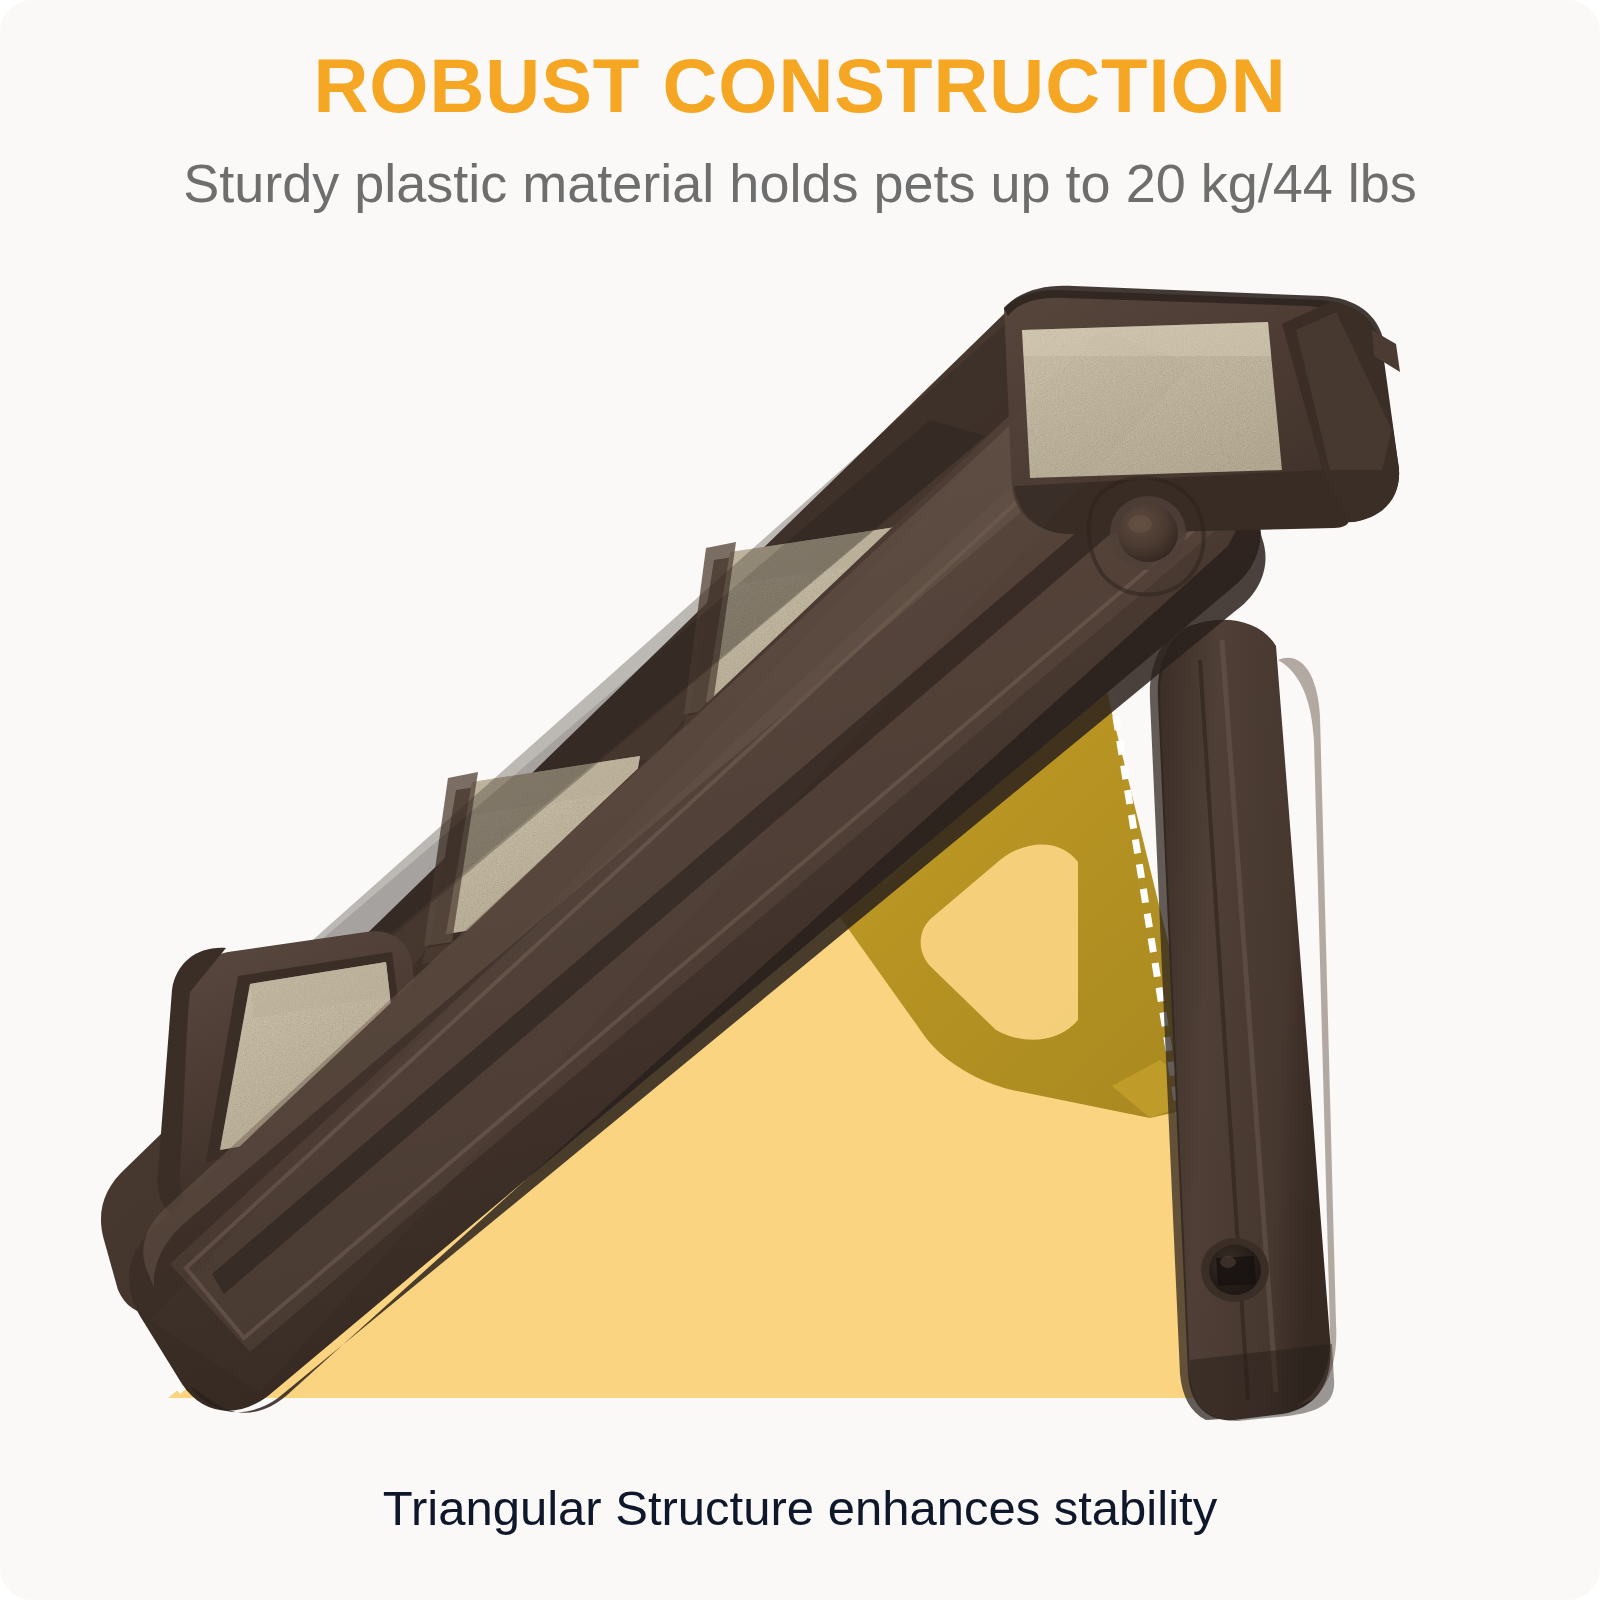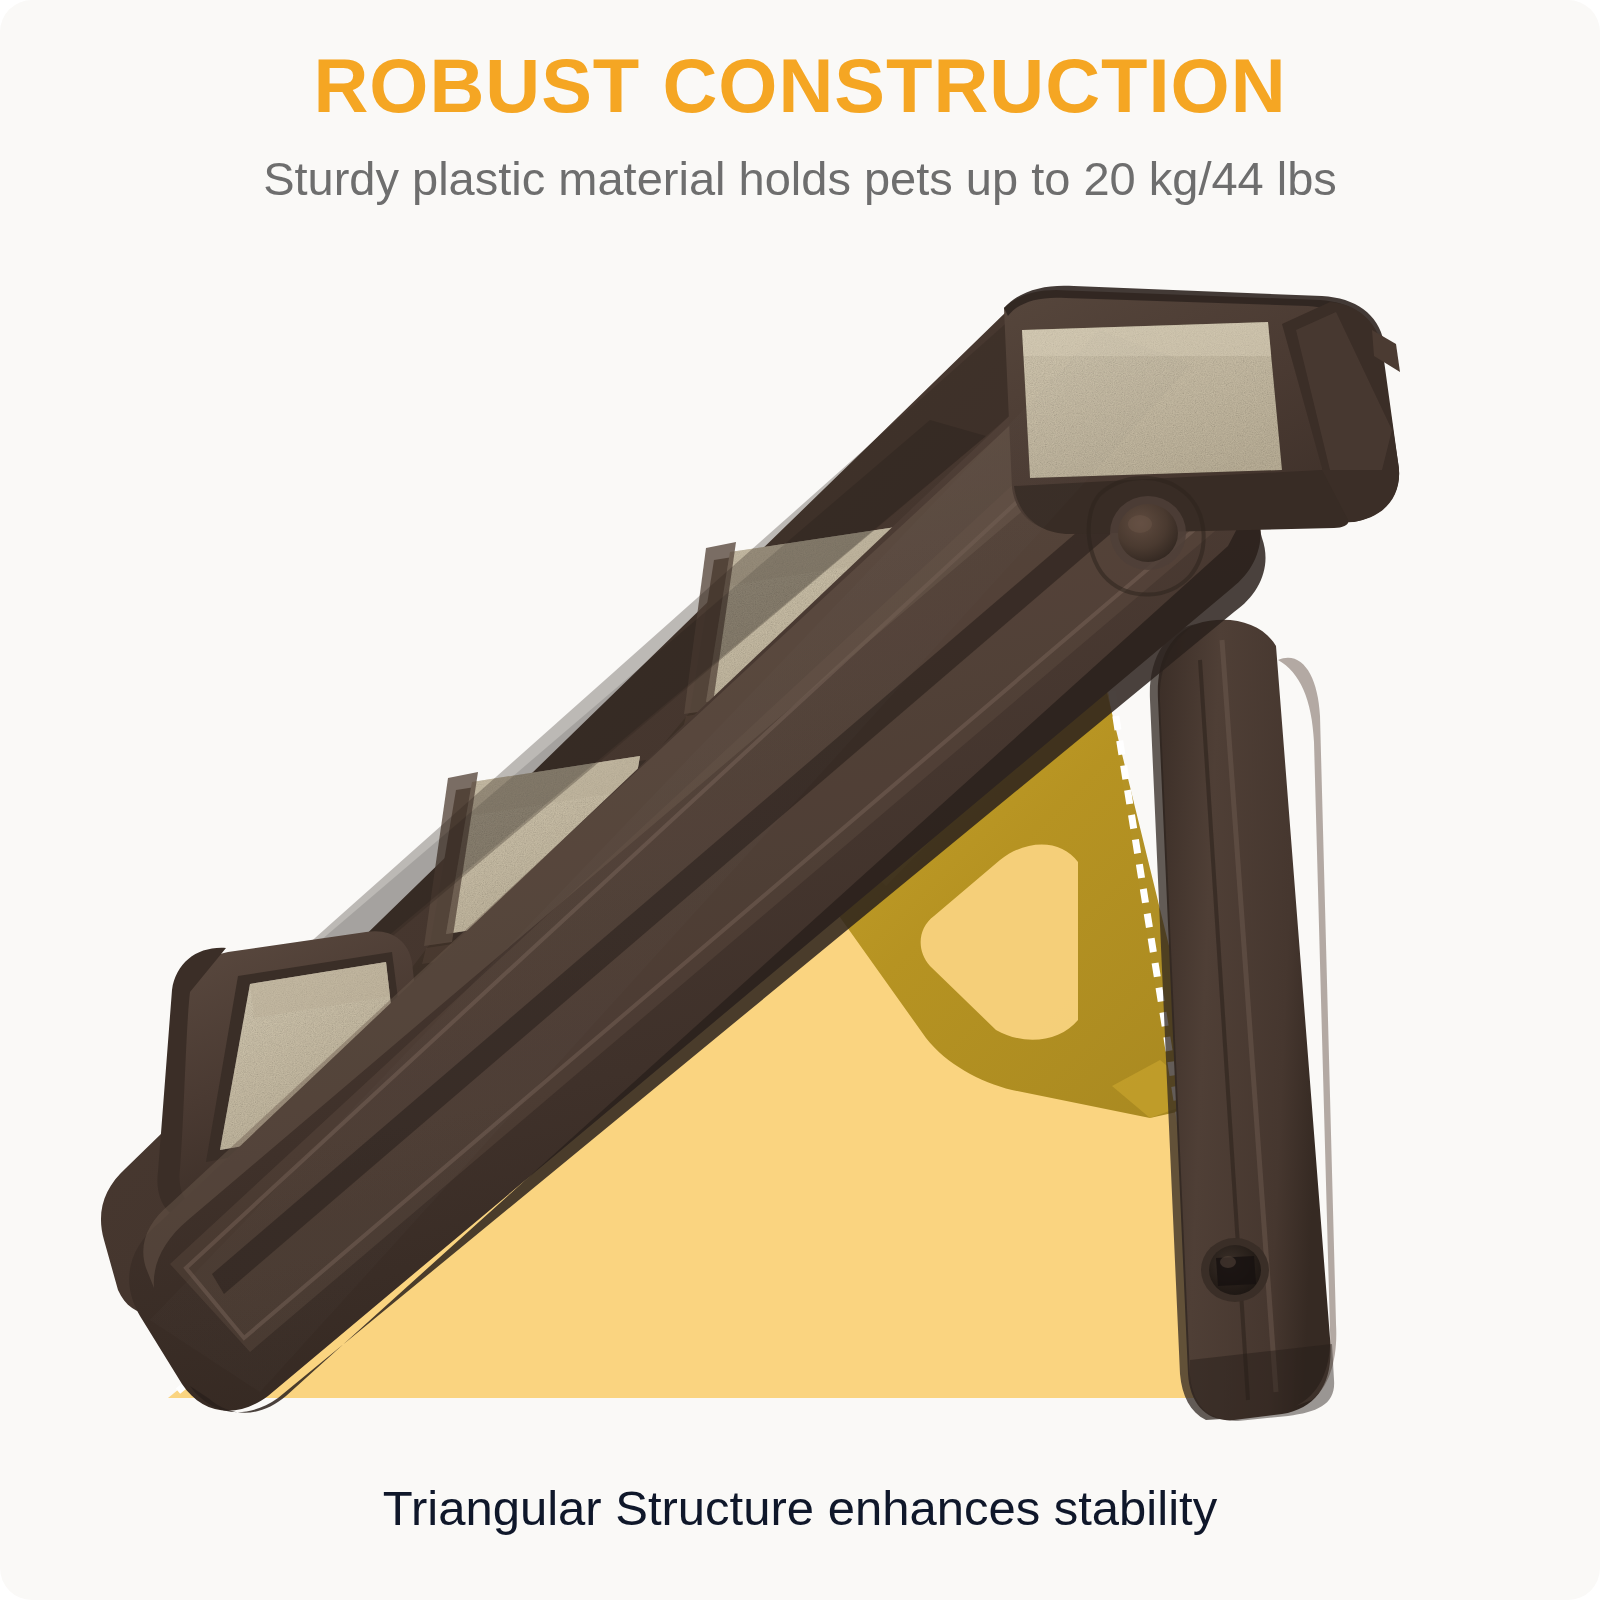--- a/index.html
+++ b/index.html
@@ -33,21 +33,21 @@
     white-space: nowrap;
   }
   #subhead {
     position: absolute;
     left: 0;
     top: 152px;
     width: 1600px;
     text-align: center;
     font-family: "Liberation Sans", sans-serif;
     font-weight: normal;
-    font-size: 47px;
+    font-size: 54px;
     color: #6e6e6e;
     line-height: 1.15;
     white-space: nowrap;
   }
   #caption {
     position: absolute;
     left: 0;
     top: 1480px;
     width: 1600px;
     text-align: center;

